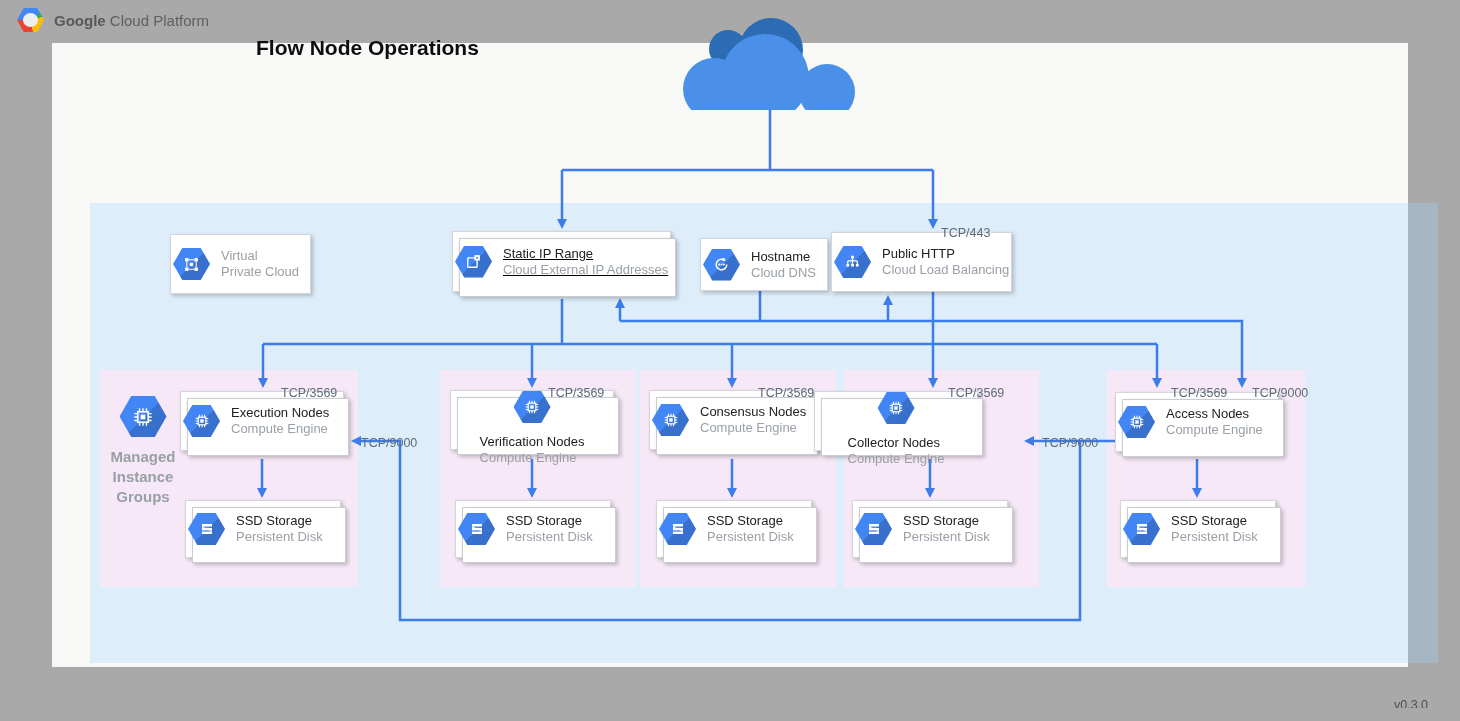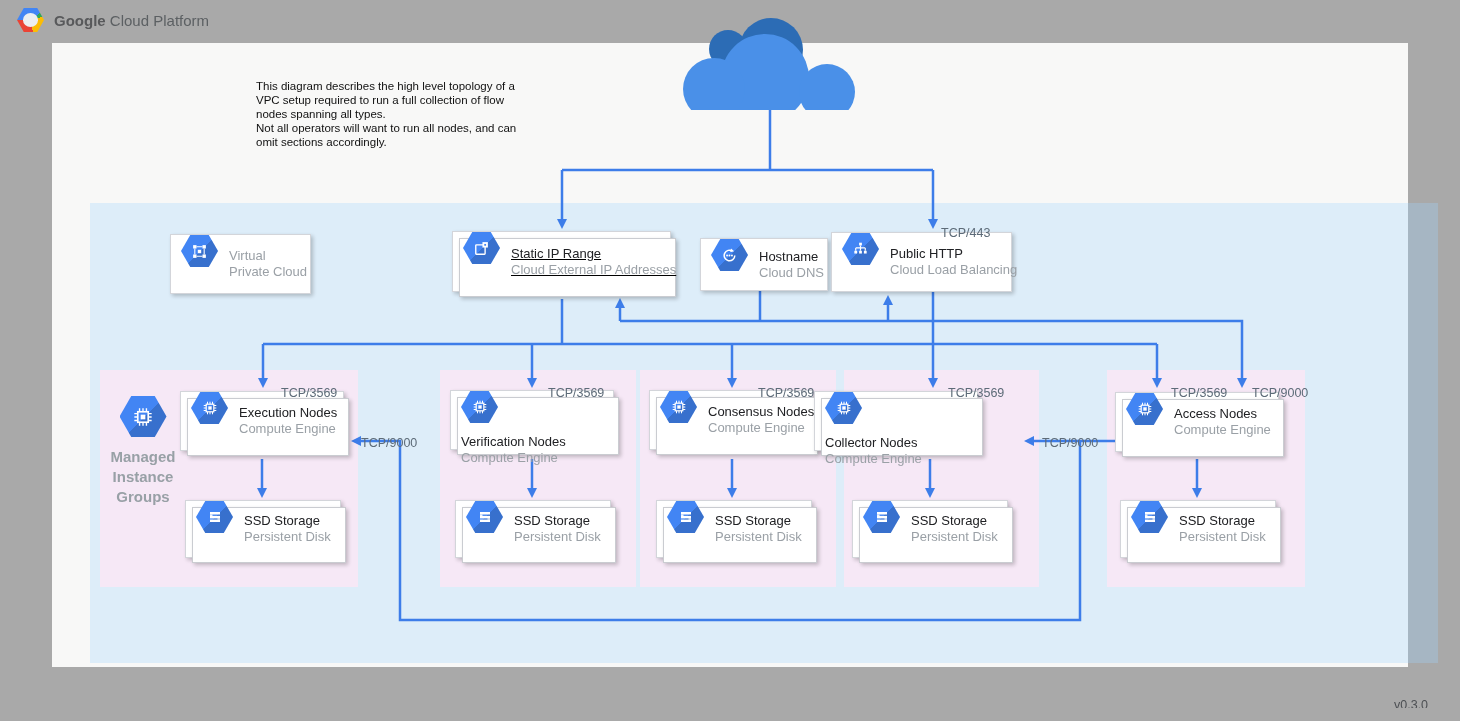--- a/index.html
+++ b/index.html
@@ -30,21 +30,21 @@
   .c-dark2{left:26px;top:12px;width:38px;height:38px;background:#2c6cb5;}
   .c-main{left:38px;top:16px;width:88px;height:88px;background:#4a90e8;}
   .c-left{left:0;top:40px;width:62px;height:62px;background:#4a90e8;}
   .c-right{left:116px;top:46px;width:56px;height:56px;background:#4a90e8;}
 
   
   .zone{position:absolute;top:370px;height:217px;background:#f6e8f6;z-index:1;}
 
   
   .card{position:absolute;background:#fff;border:1px solid #d3d5da;box-shadow:2px 2px 4px rgba(0,0,0,.22);
-        display:flex;gap:11px;padding:0 10px;box-sizing:border-box;z-index:3;}
+        display:flex;align-items:center;gap:11px;padding:0 2px;box-sizing:border-box;z-index:3;}
   .card.stacked::before{content:"";position:absolute;left:6px;top:6px;width:100%;height:100%;background:#fff;
         border:1px solid #caccd1;box-shadow:2px 2px 4px rgba(0,0,0,.22);z-index:-1;box-sizing:border-box;}
   .card-text{display:flex;flex-direction:column;justify-content:center;}
   .card-title{font-size:13px;line-height:16px;color:#202124;font-weight:500;white-space:nowrap;}
   .card-sub{font-size:13px;line-height:16px;color:#9aa0a6;white-space:nowrap;}
 
   
   .hex{flex:none;position:relative;display:flex;align-items:center;justify-content:center;background:#4285f4;
        clip-path:polygon(25% 0%,75% 0%,100% 50%,75% 100%,25% 100%,0% 50%);}
   .hex::before{content:"";position:absolute;inset:0;background:linear-gradient(135deg,transparent 52%,rgba(0,0,0,.16) 52%);}
@@ -65,25 +65,21 @@
 <div id="stage">
 
   <div class="brand">
     <div class="gcp-logo"></div>
     <div class="brand-text"><b>Google</b> <span>Cloud Platform</span></div>
   </div>
 
   <div class="panel"></div>
   <div class="vpc-overlay"></div>
 
-  <div class="page-desc">This diagram describes the high level topology of a
-VPC setup required to run a full collection of flow
-nodes spanning all types.
-Not all operators will want to run all nodes, and can
-omit sections accordingly.</div>
+  <div class="page-title">Flow Node Operations</div>
   <div class="version">v0.3.0</div>
 
   <div class="cloud">
     <i class="c-dark1"></i>
       <i class="c-dark2"></i>
       <i class="c-main"></i>
       <i class="c-left"></i>
       <i class="c-right"></i>
   </div>
 

